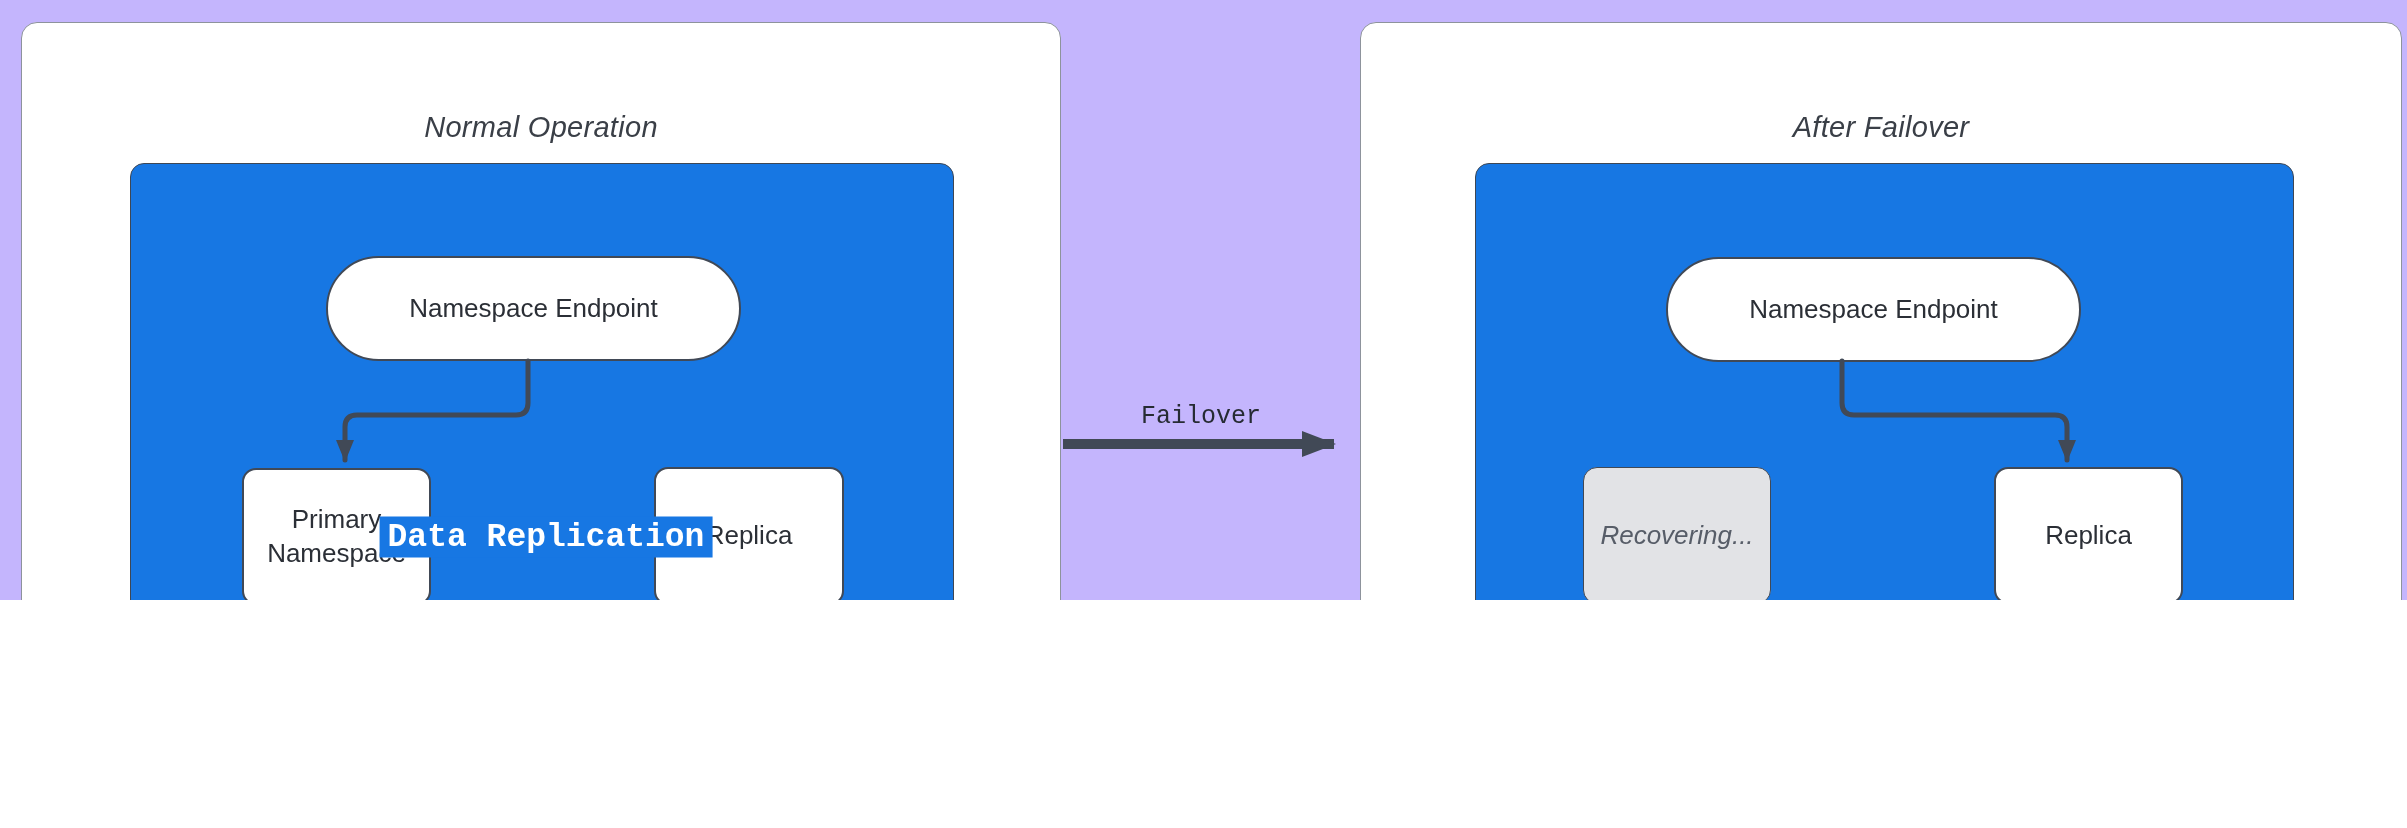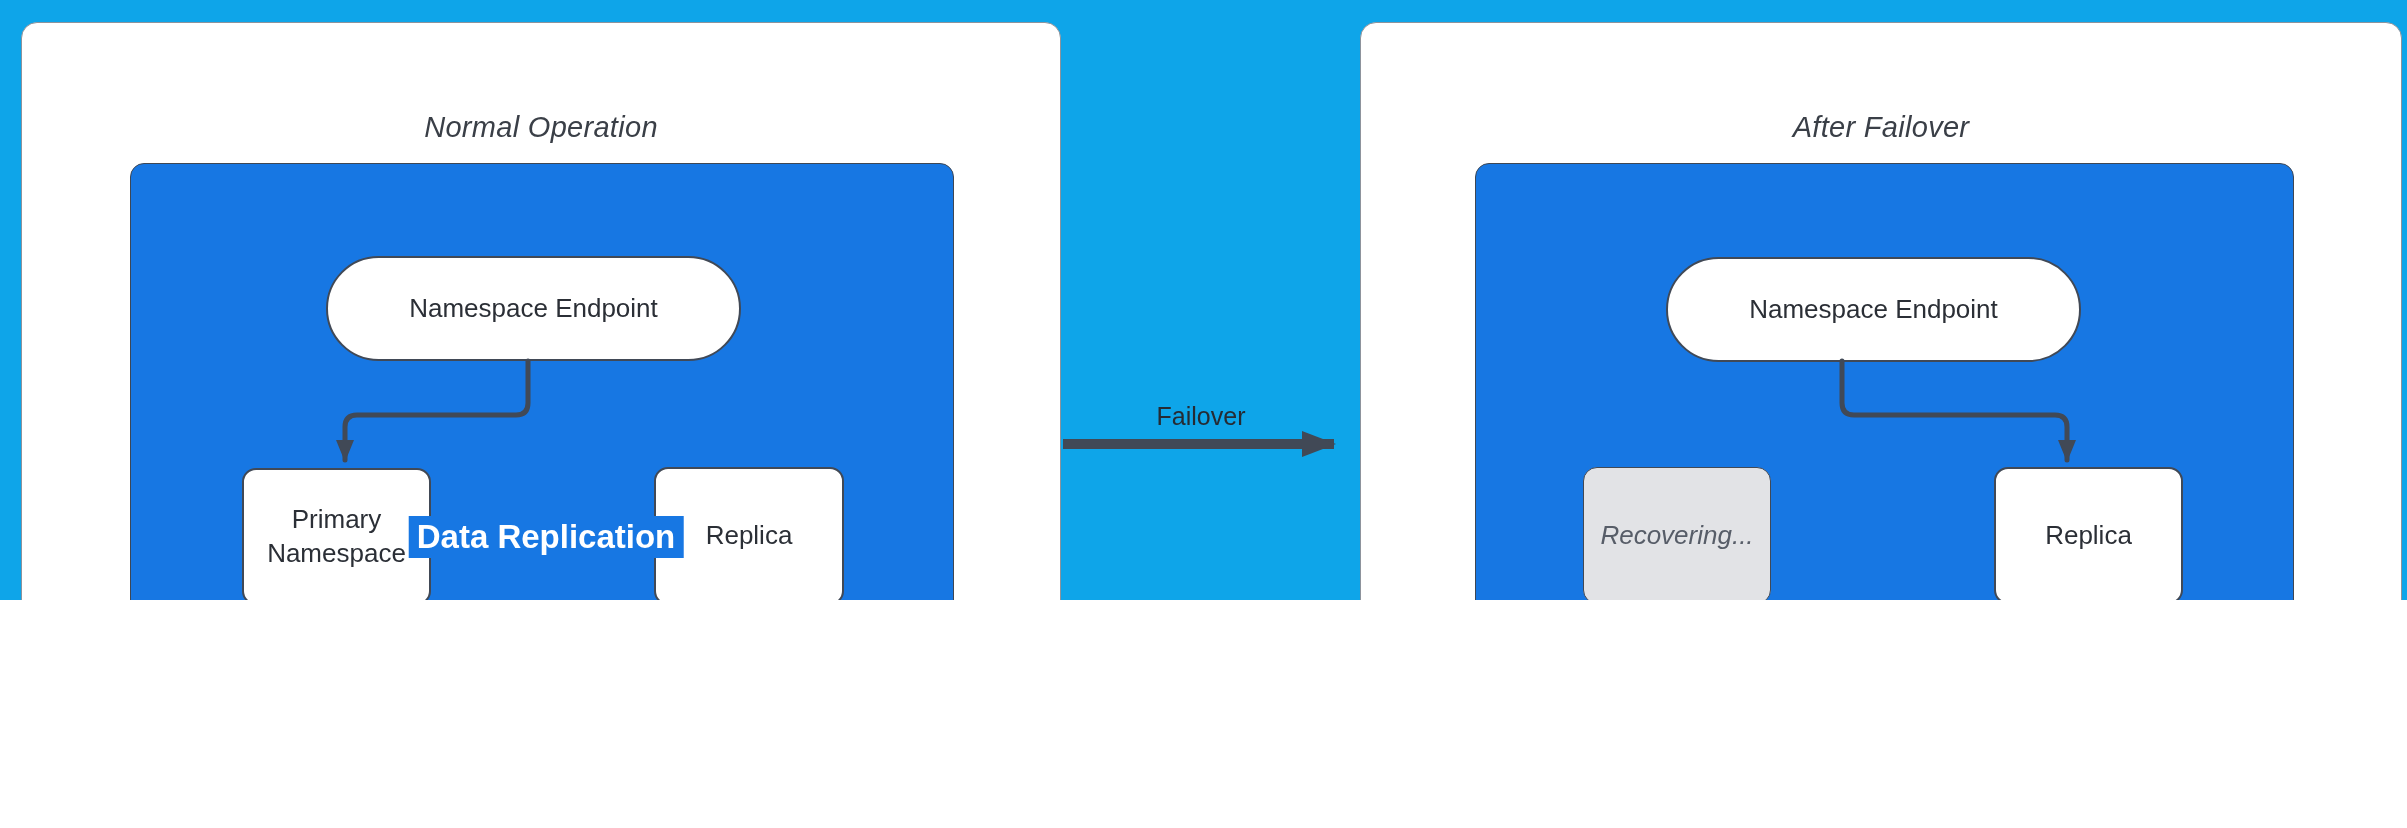--- a/index.html
+++ b/index.html
@@ -15,21 +15,21 @@
     --failover-text:#262B33;
     --recovering-fill:#E2E3E6;
     --recovering-text:#575D68;
   }
   html,body{margin:0;padding:0;background:#ffffff;}
   body{
     width:2407px;height:828px;
     font-family:"Liberation Sans","DejaVu Sans",sans-serif;
     color:var(--node-text);
   }
-  .canvas{position:relative;width:2407px;height:600px;background:#0ea5e9;overflow:hidden;}
+  .canvas{position:relative;width:2407px;height:600px;background:#c4b5fd;overflow:hidden;}
 
   .panel{
     position:absolute;top:22px;height:777px;
     background:#ffffff;
     border:1.5px solid var(--panel-border);
     border-radius:16px;
     box-sizing:border-box;
   }
   .panel.left{left:21px;width:1040px;}
   .panel.right{left:1340px;width:1042px;margin-left:20px;}
@@ -90,20 +90,21 @@
     stroke-linecap:round;
     stroke-linejoin:round;
   }
   svg.connector-layer .edge.thin{stroke-width:5px;}
   svg.connector-layer .edge.thick{stroke-width:10px;stroke-linecap:butt;}
   svg.connector-layer marker path{fill:var(--line-dark);}
 
   .edge-label{
     position:absolute;transform:translate(-50%,-50%);
     white-space:nowrap;
+    font-family:Liberation Mono, monospace;
   }
   .edge-label.on-blue{
     left:546px;top:537px;
     background:var(--container-blue);
     color:var(--edge-label-on-blue);
     font-weight:bold;font-size:33px;
     padding:2px 8px;
   }
   .edge-label.failover{
     left:1201px;top:416px;

